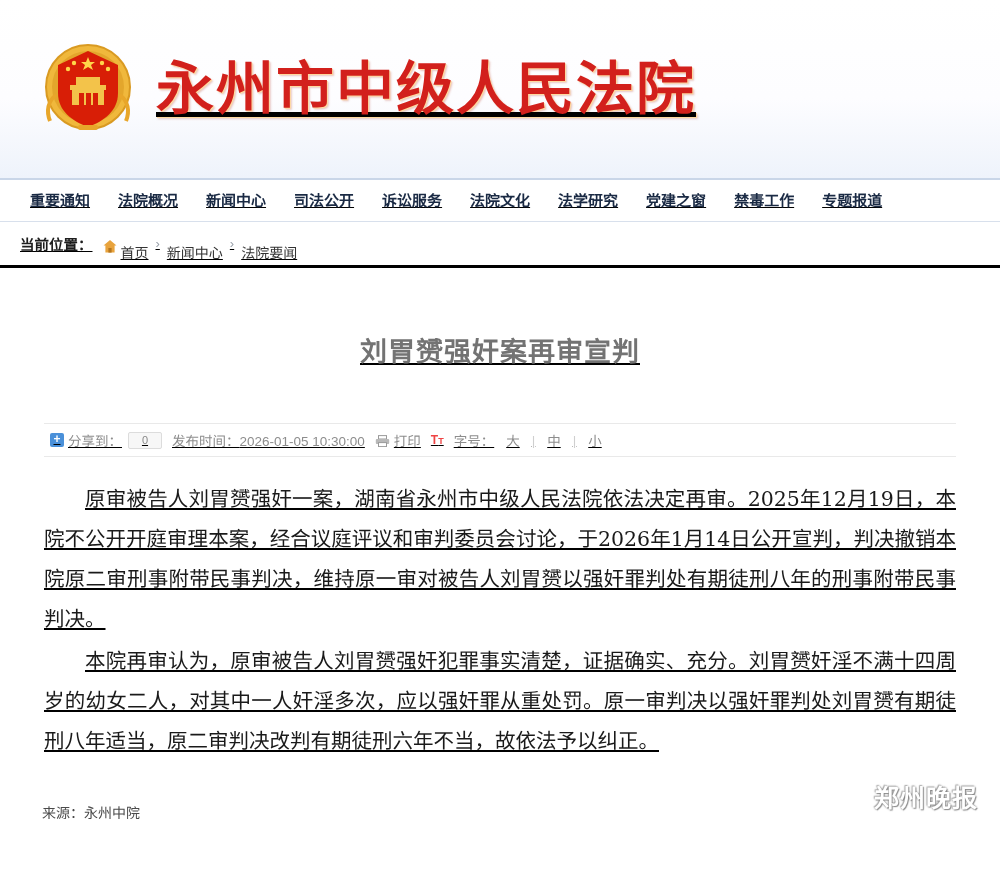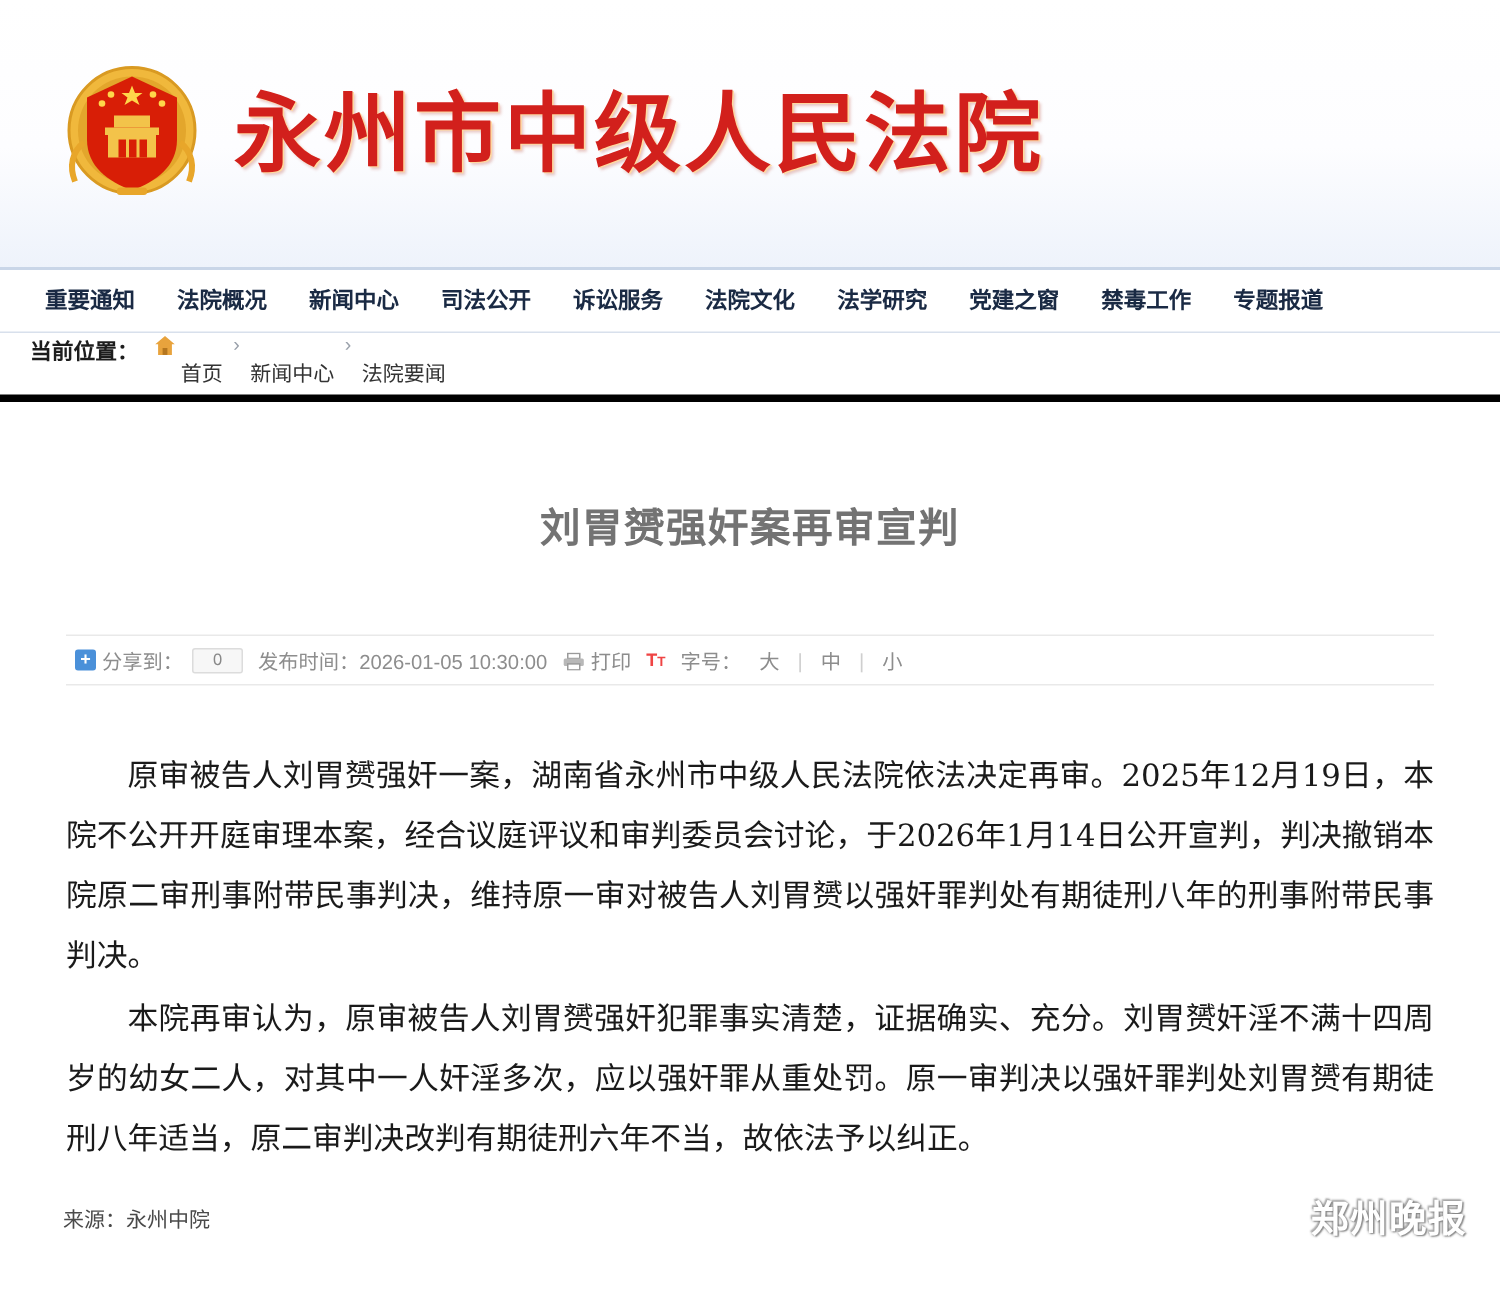--- a/index.html
+++ b/index.html
@@ -7,20 +7,21 @@
     margin: 0; padding: 0;
     width: 1000px; height: 874px;
     background: #ffffff;
     font-family: "Liberation Sans", "DejaVu Sans", sans-serif;
     overflow: hidden;
   }
   .page {
     position: relative;
     width: 1000px; height: 844px;
     background: #ffffff;
+    text-decoration: underline;
   }
 
   
   .banner {
     position: relative;
     height: 178px;
     background: linear-gradient(180deg, #ffffff 0%, #fdfdff 55%, #eef3fb 100%);
     overflow: hidden;
   }
   .banner-inner {
@@ -67,22 +68,23 @@
     padding: 0 14px;
     white-space: nowrap;
     cursor: pointer;
     line-height: 42px;
   }
 
   
   .crumbwrap {
     height: 46px;
     display: flex;
+    align-items: center;
     padding: 0 20px;
-    border-bottom: 5px solid #000000;
+    border-bottom: 3px solid #000000;
     background: #fff;
   }
   .crumb-label {
     font-size: 14.5px;
     color: #1d1d1d;
     font-weight: 700;
     margin-right: 10px;
   }
   .crumb-home-icon {
     display: inline-block;
@@ -157,21 +159,21 @@
     color: #888;
     border-radius: 2px;
     margin-left: 2px;
   }
   .printer-icon { width: 15px; height: 12px; position: relative; top: 1px; }
   .font-icon { font-size: 12px; font-weight: 700; color: #ef4444; }
   .size-link { cursor: pointer; color: #8d8d8d; padding: 0 2px; }
   .pipe { color: #cfcfcf; }
 
   .body-text {
-    margin-top: 40px;
+    margin-top: 22px;
     font-family: "DejaVu Serif", "Liberation Serif", serif;
     font-size: 20.5px;
     line-height: 40px;
     color: #1a1a1a;
     text-align: justify;
     text-justify: inter-ideograph;
   }
   .body-text p {
     margin: 0 0 2px 0;
     text-indent: 2em;
@@ -182,21 +184,21 @@
     left: 42px;
     bottom: 22px;
     font-size: 14px;
     color: #4a4a4a;
   }
 
   
   .watermark {
     position: absolute;
     right: 22px;
-    bottom: 16px;
+    bottom: 30px;
     display: flex;
     align-items: center;
     gap: 7px;
     opacity: 0.9;
   }
   .wm-logo {
     width: 26px; height: 26px;
     flex: 0 0 auto;
   }
   .wm-text {

